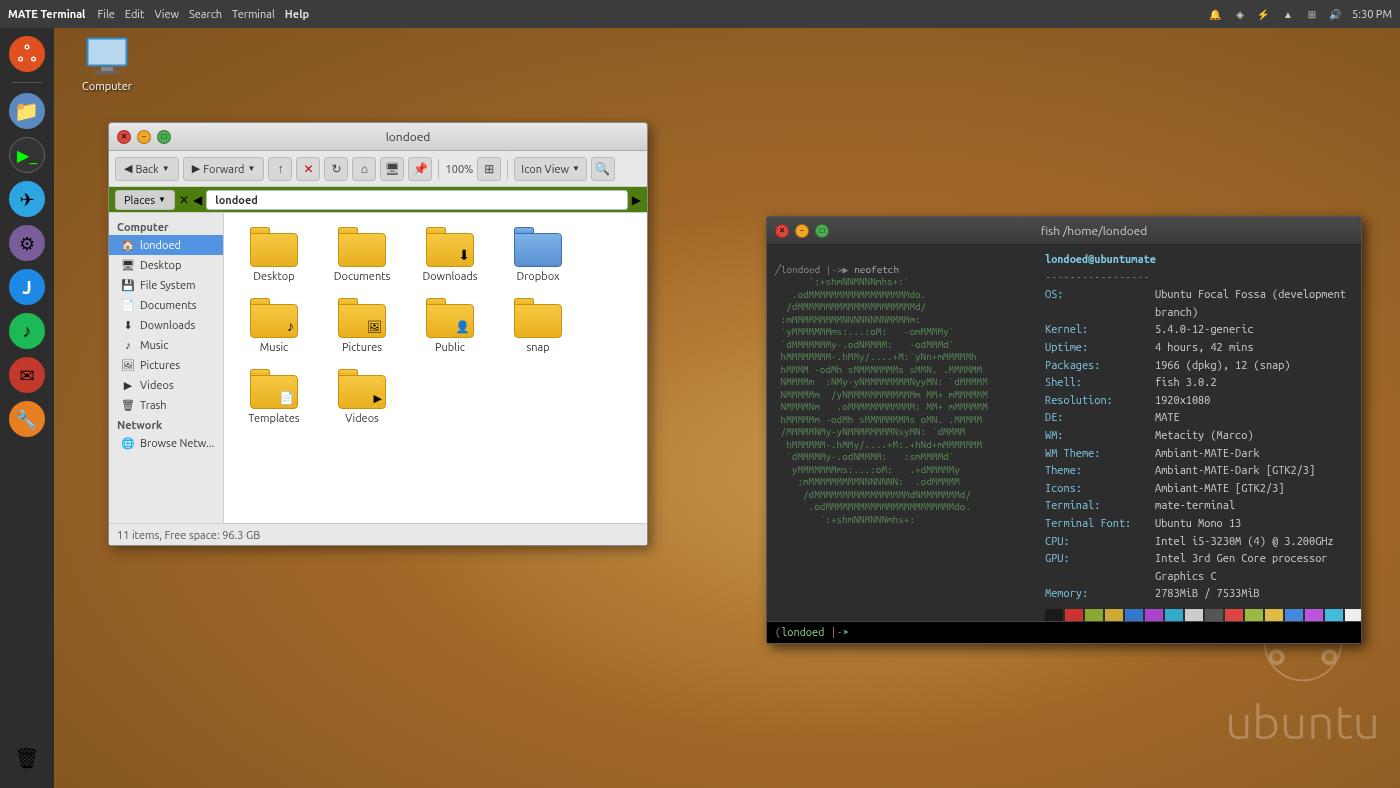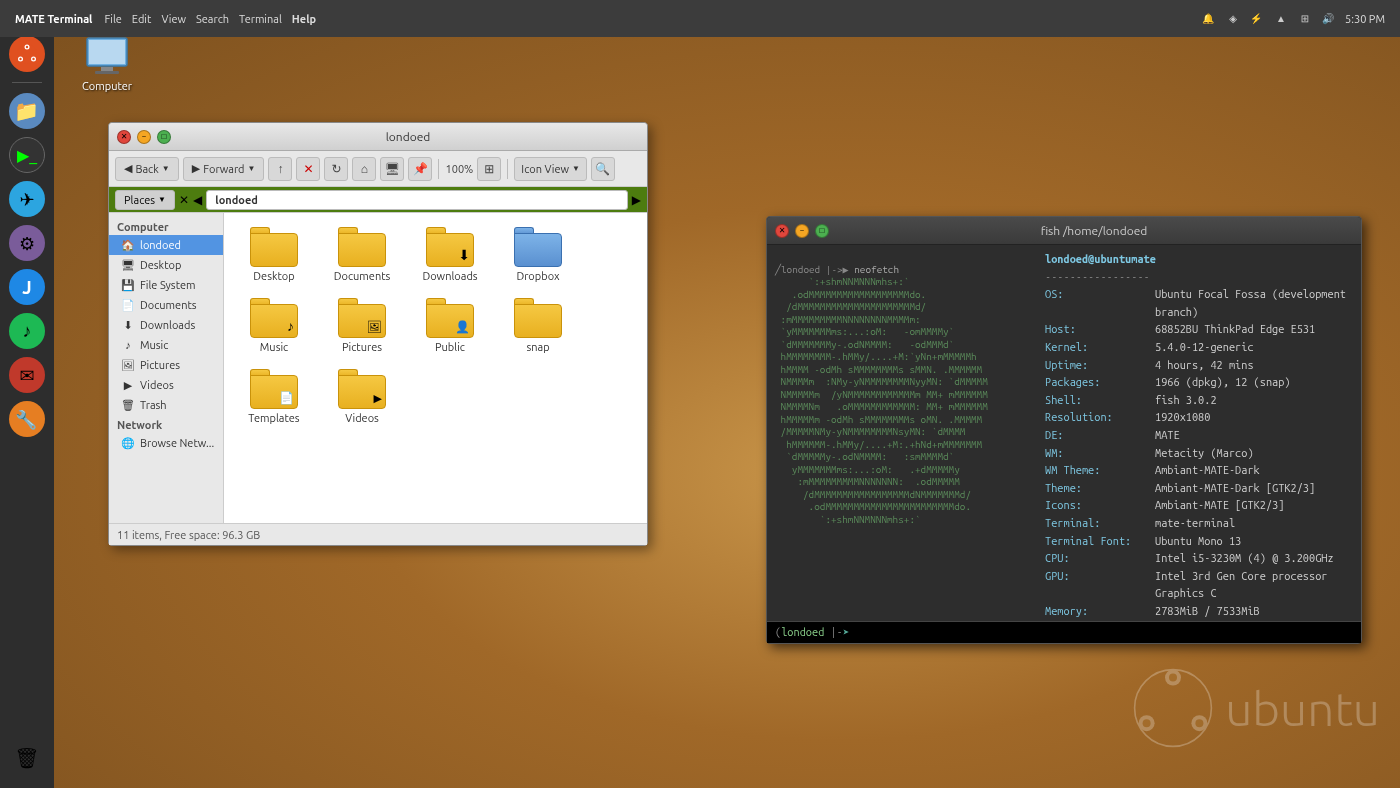--- a/index.html
+++ b/index.html
@@ -17,26 +17,26 @@
       width: 100%;
       height: 100%;
       background: radial-gradient(ellipse at 60% 60%, #c9964a 0%, #a06828 40%, #7a4f1e 100%);
       position: relative;
     }
 
     
     .taskbar-top {
       position: absolute;
       top: 0; left: 0; right: 0;
-      height: 37px;
+      height: 28px;
       background: #3c3c3c;
       display: flex;
       align-items: center;
       justify-content: space-between;
-      padding: 0 15px;
+      padding: 0 8px;
       z-index: 1000;
     }
     .taskbar-top-left {
       display: flex;
       align-items: center;
       gap: 12px;
       font-size: 11px;
       color: #e0e0e0;
     }
     .taskbar-top-left .app-name {
@@ -473,20 +473,21 @@
 
     
     .ubuntu-logo {
       position: absolute;
       bottom: 40px;
       right: 20px;
       display: flex;
       align-items: center;
       gap: 12px;
       opacity: 0.25;
+      flex-direction: column;
     }
     .ubuntu-circle {
       width: 80px;
       height: 80px;
     }
     .ubuntu-text {
       font-size: 48px;
       color: #ffffff;
       font-family: 'Ubuntu', sans-serif;
       font-weight: 300;
@@ -812,24 +813,20 @@
         `:+shmNNMNNNmhs+:`</span>
       </div>
       <div class="terminal-info">
         <div class="user-host">londoed@ubuntumate</div>
         <div style="color:#888;">-----------------</div>
         <div class="info-line">
           <span class="info-key">OS: </span>
           <span class="info-val">Ubuntu Focal Fossa (development branch)</span>
         </div>
         <div class="info-line">
-          <span class="info-key">Host: </span>
-          <span class="info-val">68852BU ThinkPad Edge E531</span>
-        </div>
-        <div class="info-line">
           <span class="info-key">Kernel: </span>
           <span class="info-val">5.4.0-12-generic</span>
         </div>
         <div class="info-line">
           <span class="info-key">Uptime: </span>
           <span class="info-val">4 hours, 42 mins</span>
         </div>
         <div class="info-line">
           <span class="info-key">Packages: </span>
           <span class="info-val">1966 (dpkg), 12 (snap)</span>

